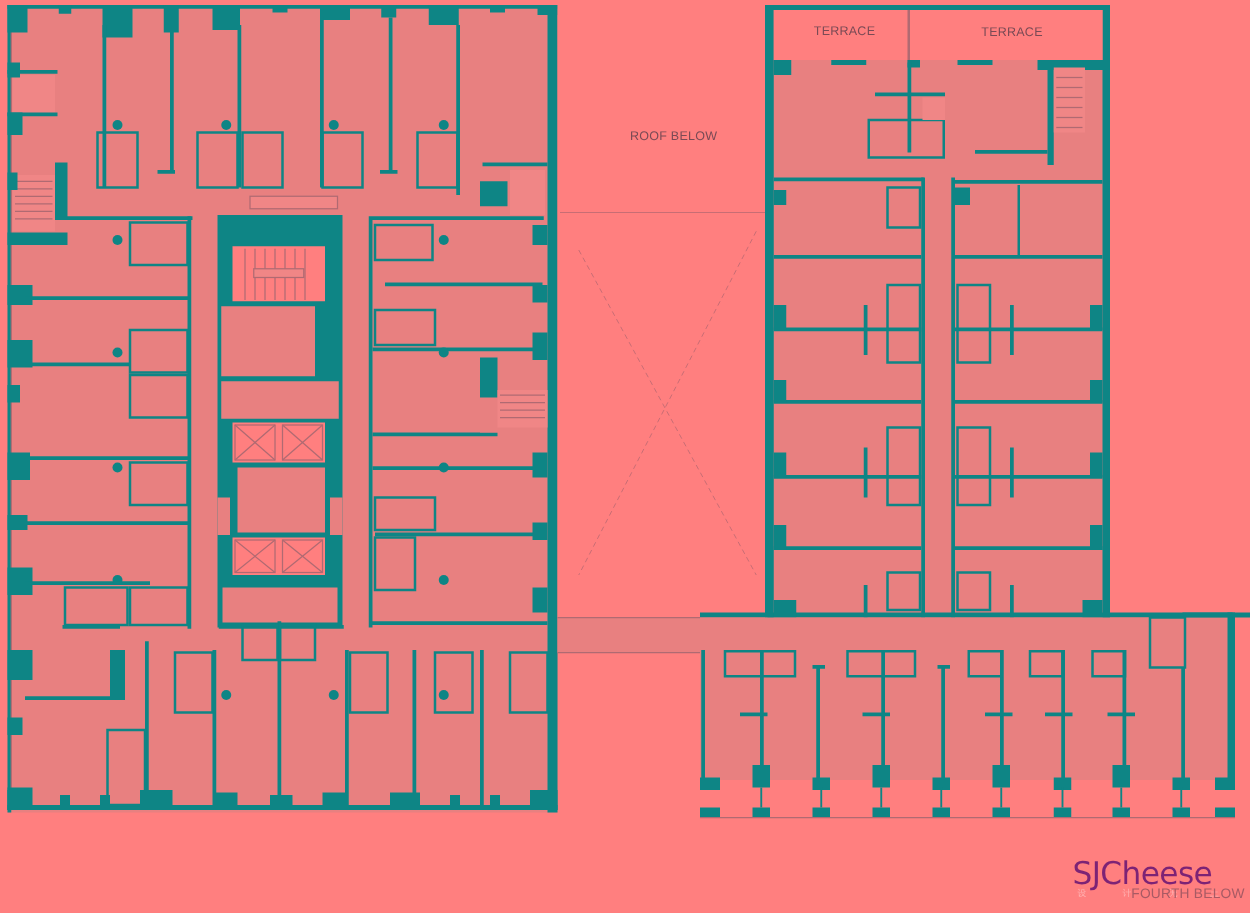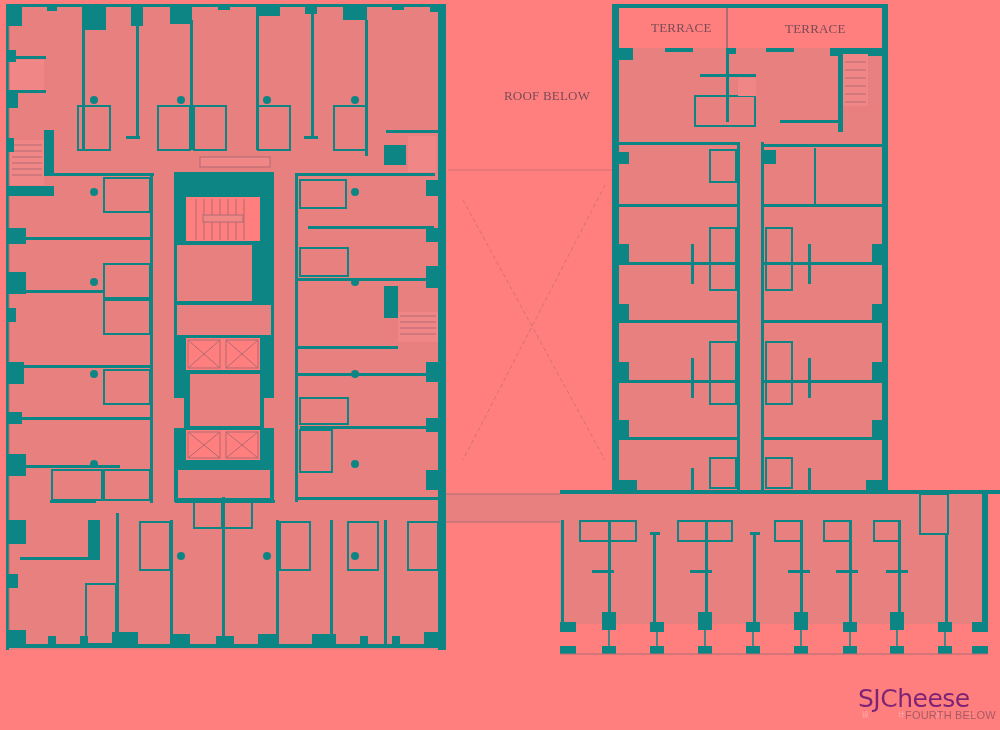--- a/index.html
+++ b/index.html
@@ -4,23 +4,23 @@
   <style>
     html, body { margin: 0; padding: 0; }
     body {
       width: 1000px; height: 730px; overflow: hidden;
       background: #ff7f7f;
       font-family: "Liberation Sans", sans-serif;
       position: relative;
     }
     #plan { position: absolute; left: 0; top: 0; width: 1000px; height: 730px; }
     .label {
-      position: absolute; font-size: 13px; color: #7a4a55;
+      position: absolute; font-size: 10px; color: #7a4a55;
       letter-spacing: 0.2px; white-space: nowrap;
-      font-family: Liberation Serif, serif;
+      font-family: Liberation Sans, sans-serif;
     }
     .watermark {
       position: absolute; left: 858px; top: 684px;
       font-size: 25px; color: #701a75; letter-spacing: -0.5px;
       font-family: "DejaVu Sans", sans-serif; opacity: 0.9;
     }
     .wm-sub {
       position: absolute; left: 905px; top: 709px;
       font-size: 11px; color: #a85a64; letter-spacing: 0.2px;
       font-family: "Liberation Sans", sans-serif;
@@ -417,21 +417,21 @@
       <line x1="705" y1="630" x2="705" y2="646"></line>
       <line x1="753" y1="630" x2="753" y2="646"></line>
       <line x1="801" y1="630" x2="801" y2="646"></line>
       <line x1="850" y1="630" x2="850" y2="646"></line>
       <line x1="897" y1="630" x2="897" y2="646"></line>
       <line x1="945" y1="630" x2="945" y2="646"></line>
     </g>
   </g>
 </svg>
 
-<div class="label" style="left:504px; top:88px;">ROOF BELOW</div>
+<div class="label" style="left:504px; top:104px;">ROOF BELOW</div>
 <div class="label" style="left:651px; top:20px;">TERRACE</div>
 <div class="label" style="left:785px; top:21px;">TERRACE</div>
 
 <div class="watermark">SJCheese</div>
 <span class="wm-cjk" style="left:862px;">设</span>
 <span class="wm-cjk" style="left:898px;">计</span>
 <span class="wm-cjk" style="left:935px;">无</span>
 <span class="wm-cjk" style="left:968px;">土</span>
 <div class="wm-sub">FOURTH BELOW</div>
 

